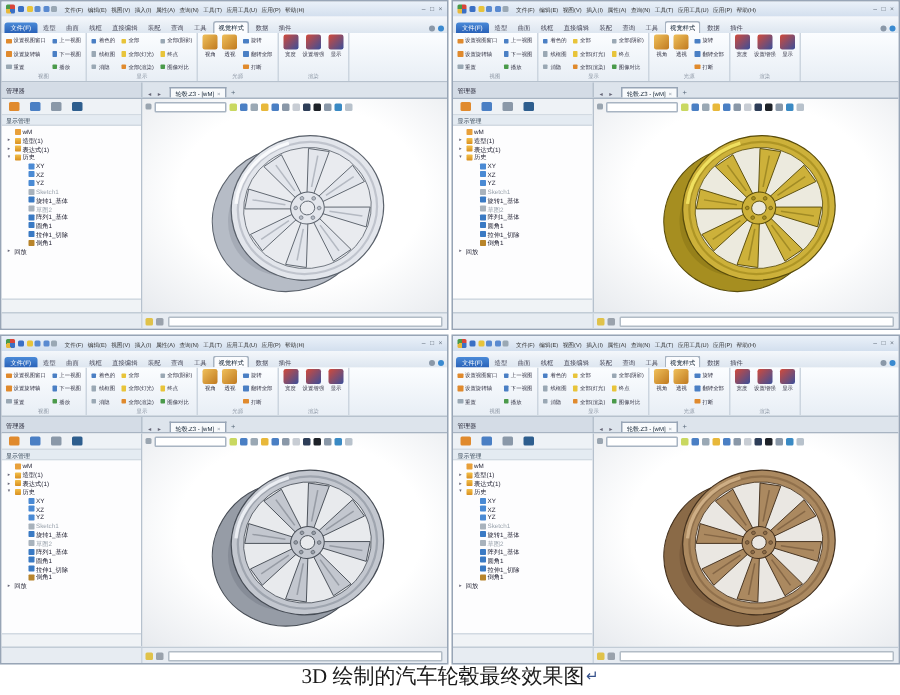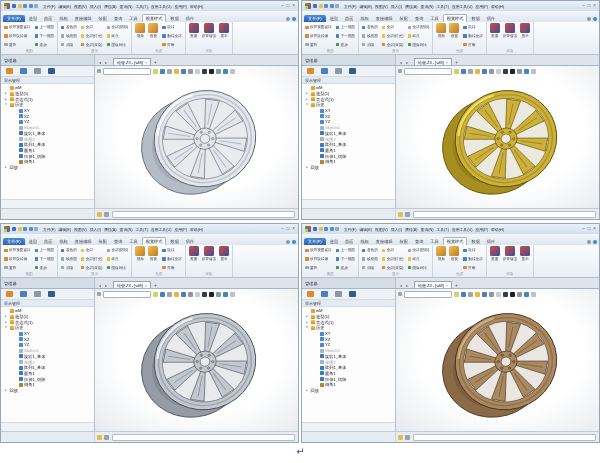--- a/index.html
+++ b/index.html
@@ -1609,14 +1609,15 @@
       <span class="sicon" style="background: rgb(224, 194, 74);"></span>
           <span class="sicon" style="background: rgb(154, 162, 172);"></span>
         </span>
       <div class="sb-input"></div>
     </div>
 
   </div>
 </div>
 
 <div class="caption-area" id="caption-area">
+  <span>3D 绘制的汽车轮毂最终效果图</span>
     <span class="caption-mark">↵</span>
 </div>
 
 </body></html>

